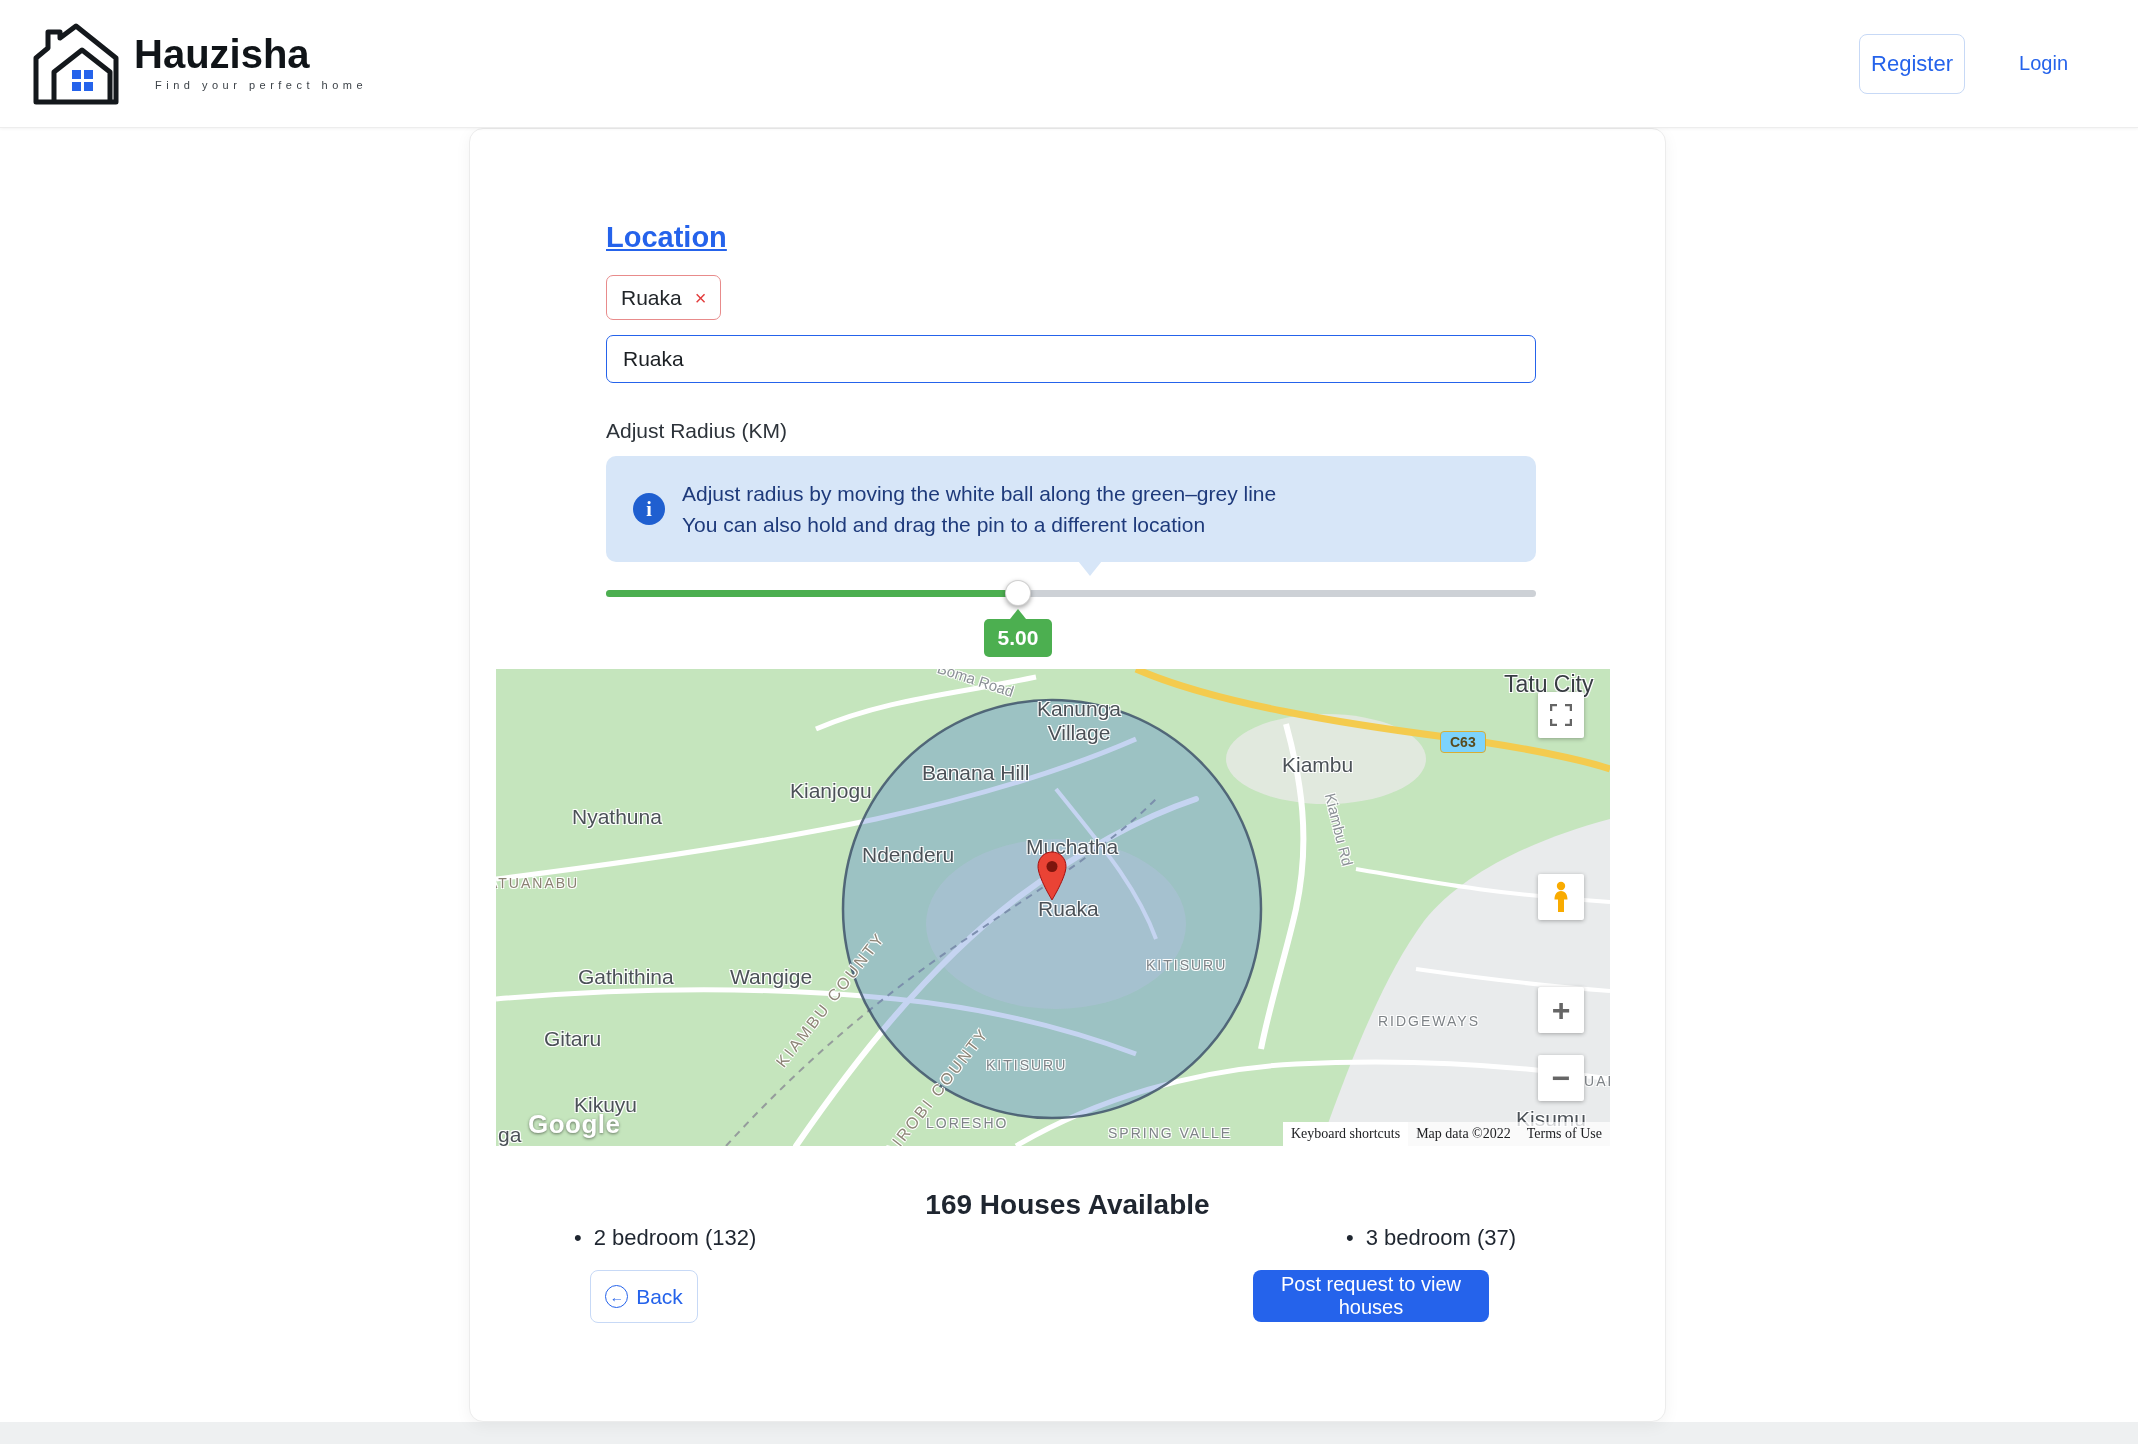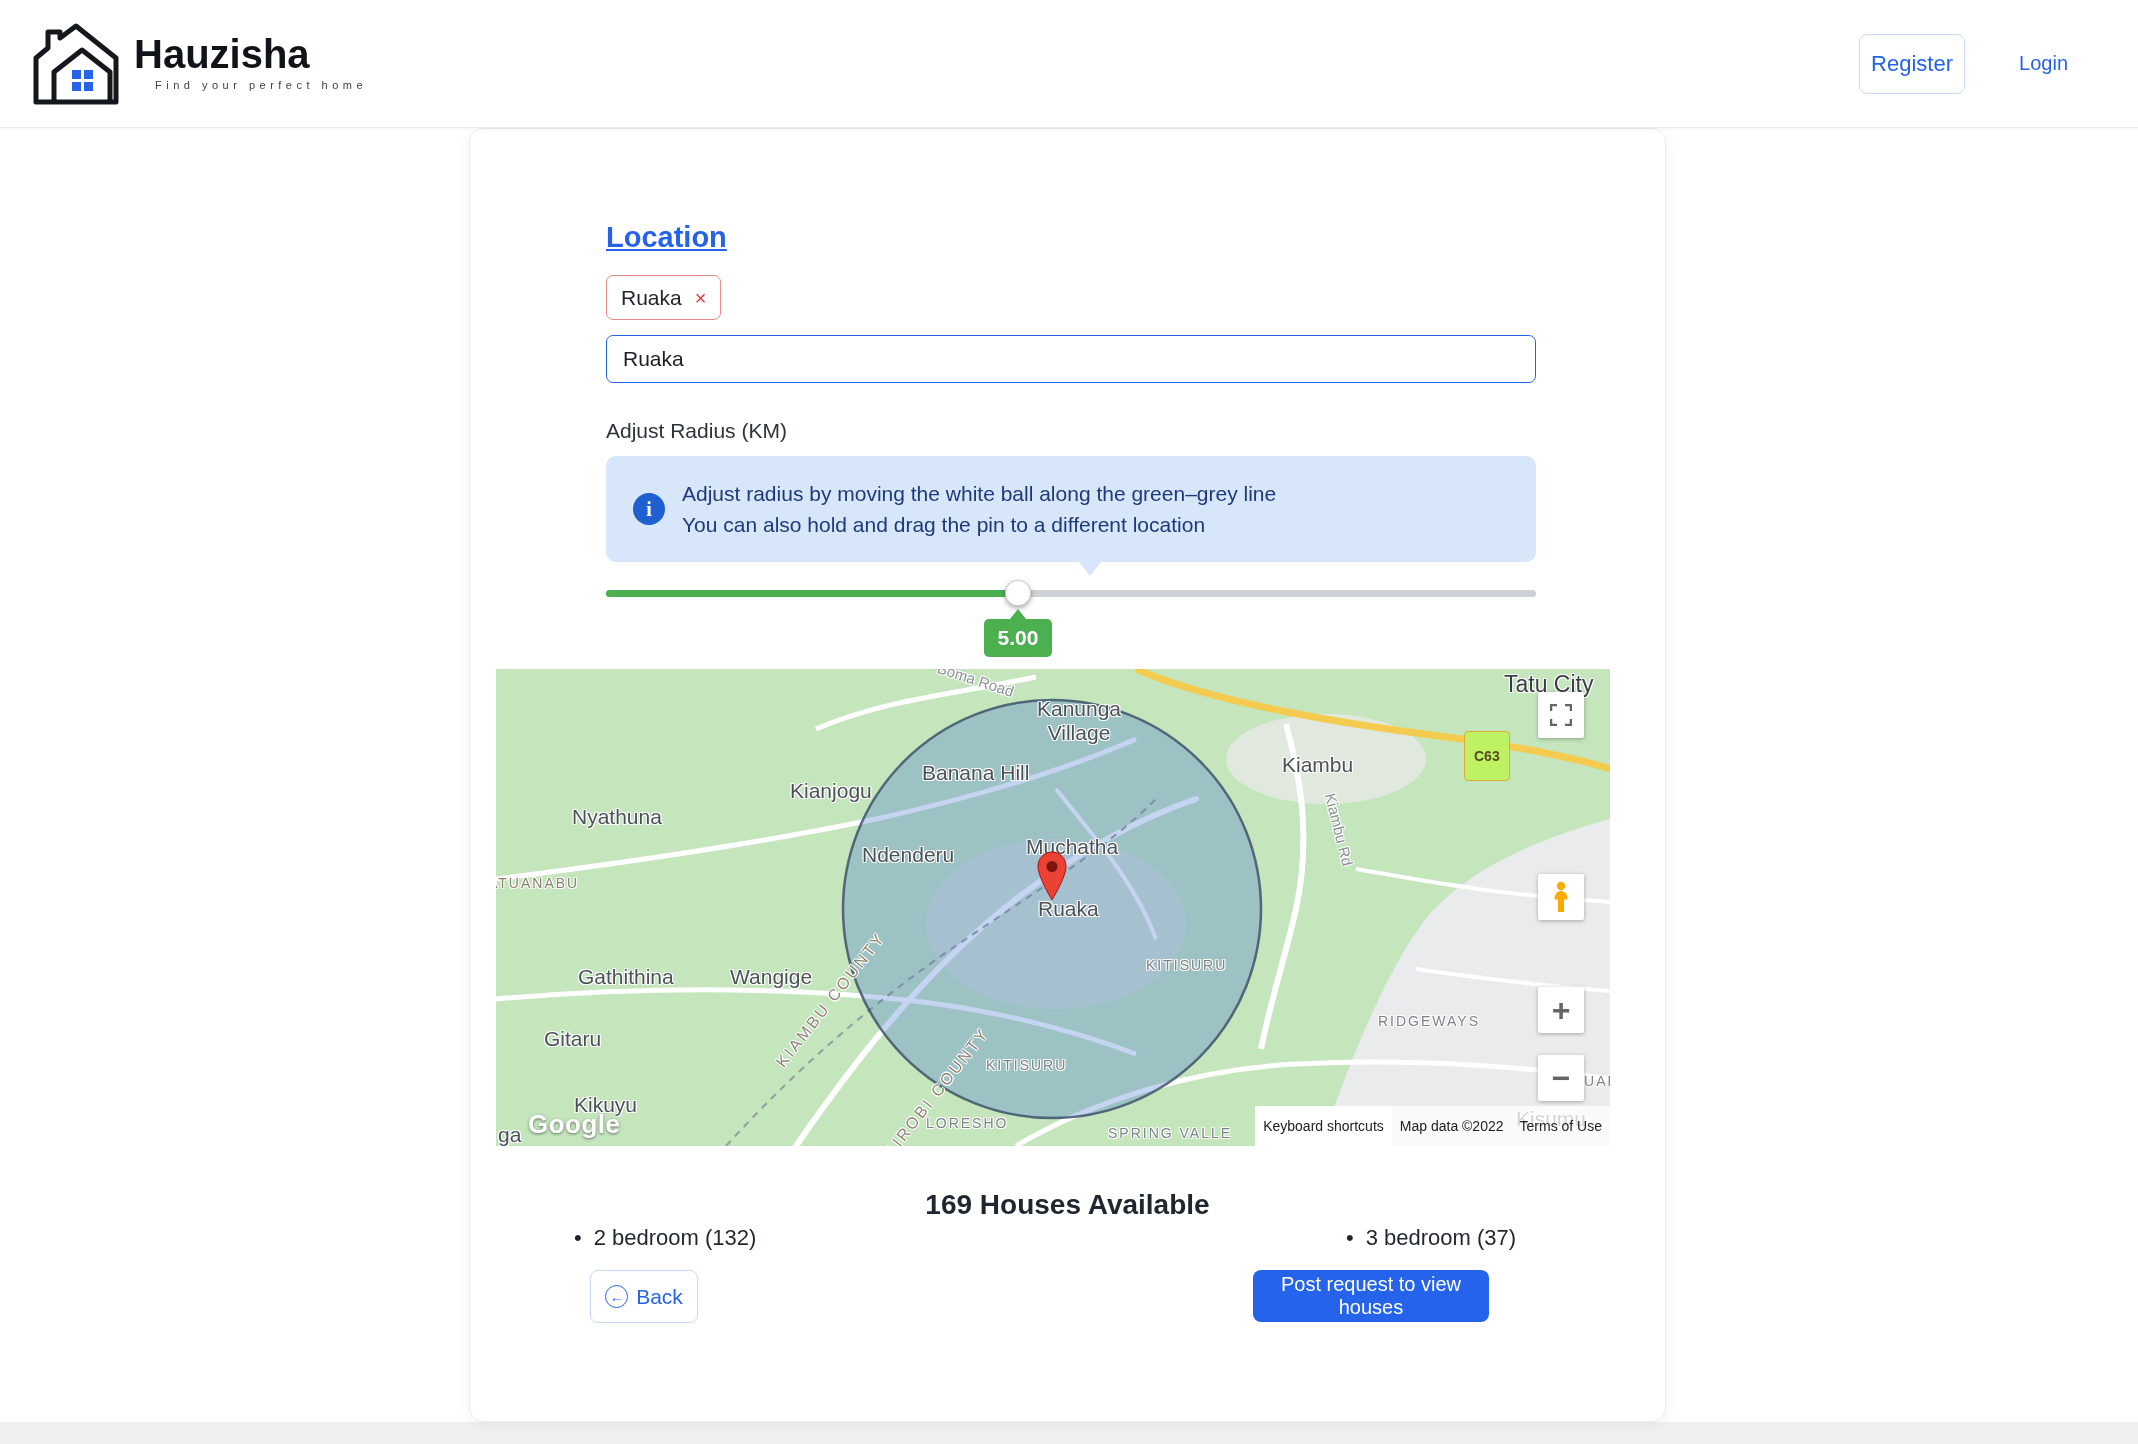--- a/index.html
+++ b/index.html
@@ -45,34 +45,34 @@
   .map svg.art { position:absolute; left:0; top:0; z-index:1; }
   .mlabel { position:absolute; z-index:3; white-space:nowrap; color:#4b5157; font-size:21px;
             text-shadow:1px 1px 0 rgba(255,255,255,.95), -1px 1px 0 rgba(255,255,255,.95), 1px -1px 0 rgba(255,255,255,.95), -1px -1px 0 rgba(255,255,255,.95); }
   .mlabel.big { font-size:23px; color:#393e44; }
   .mlabel.caps { font-size:14px; letter-spacing:2px; color:#7e8387; }
   .mlabel.brown-caps { font-size:14px; letter-spacing:2px; color:#8a8172; }
   .mlabel.county { font-size:16px; letter-spacing:2.5px; color:#8e8577; }
   .mlabel.roadname { font-size:15px; color:#8b9096; }
   .mlabel.wrap { white-space:normal; width:110px; text-align:center; line-height:1.15; }
 
-  .road-badge { position:absolute; left:968px; top:62px; z-index:3; background:#bef264; border:1px solid #d9ae33; border-radius:4px; font-size:14px; font-weight:bold; color:#5a4b1d; padding:16px 9px; }
+  .road-badge { position:absolute; left:944px; top:62px; z-index:3; background:#7dd3fc; border:1px solid #d9ae33; border-radius:4px; font-size:14px; font-weight:bold; color:#5a4b1d; padding:2px 9px; }
 
   .map-pin { position:absolute; left:539px; top:182px; z-index:4; cursor:grab; }
 
   .map-ctl { position:absolute; width:46px; height:46px; background:#fff; box-shadow:0 1px 4px rgba(0,0,0,.3); display:flex; align-items:center; justify-content:center; cursor:pointer; z-index:6; border-radius:2px; }
   .ctl-fullscreen { left:1042px; top:23px; }
   .ctl-pegman { left:1042px; top:205px; }
   .ctl-zoom-in { left:1042px; top:318px; }
   .ctl-zoom-out { left:1042px; top:386px; }
   .zoom-glyph { font-size:32px; color:#666; font-weight:bold; line-height:1; }
 
   .google-logo { position:absolute; left:32px; bottom:6px; z-index:6; font-size:26px; font-weight:bold; color:#fff; letter-spacing:.5px; text-shadow:0 1px 3px rgba(0,0,0,.5); cursor:pointer; }
   .attr-row { position:absolute; right:0; bottom:0; z-index:6; display:flex; }
-  .attr-item { font-size:14px; color:#202124; padding:12px 8px; white-space:nowrap; }
+  .attr-item { font-size:14px; color:#202124; padding:4px 8px; white-space:nowrap;font-family:Liberation Serif, serif; }
   .attr-ks { background:#ffffff; cursor:pointer; }
   .attr-md { background:rgba(255,255,255,.75); }
   .attr-terms { background:rgba(255,255,255,.75); cursor:pointer; }
 
   
   .houses-title { position:absolute; top:1060px; left:0; width:100%; text-align:center; font-size:28px; font-weight:bold; color:#1f2630; }
   .bedroom-item { position:absolute; top:1096px; font-size:22px; color:#1f2630; }
   .bedroom-item::before { content:"•"; margin-right:12px; }
   .bedroom-2 { left:104px; }
   .bedroom-3 { left:876px; }

